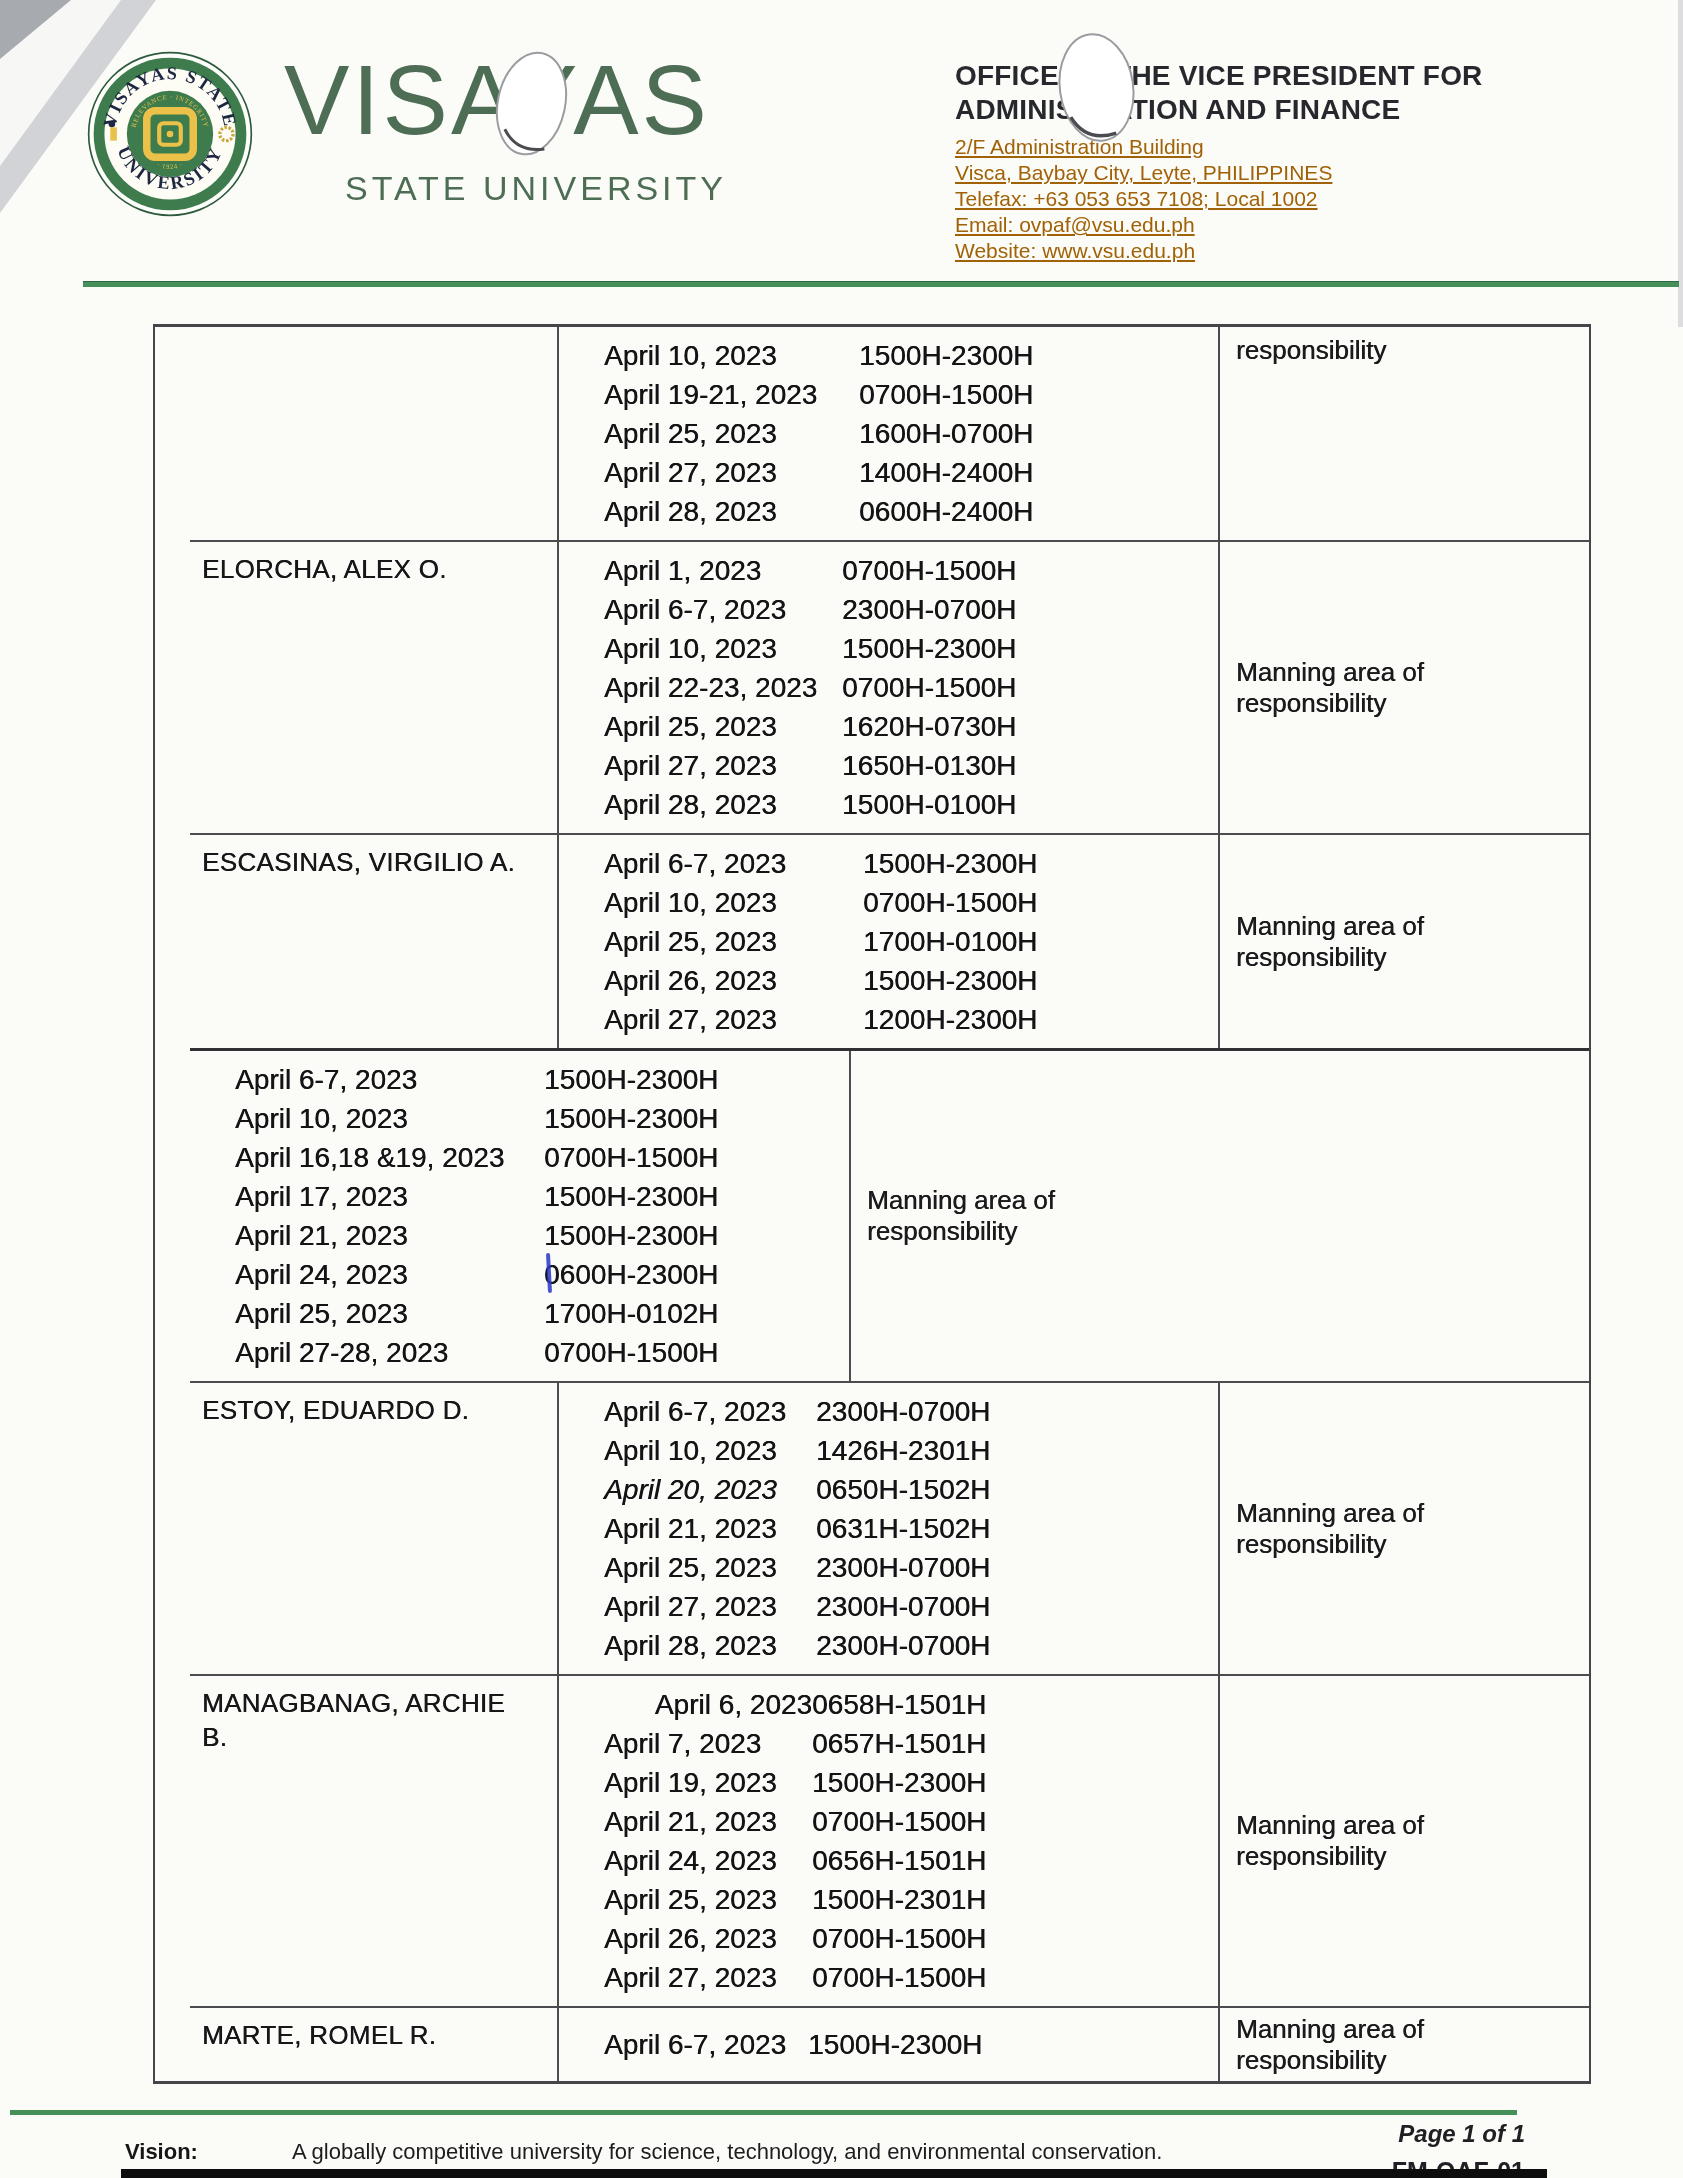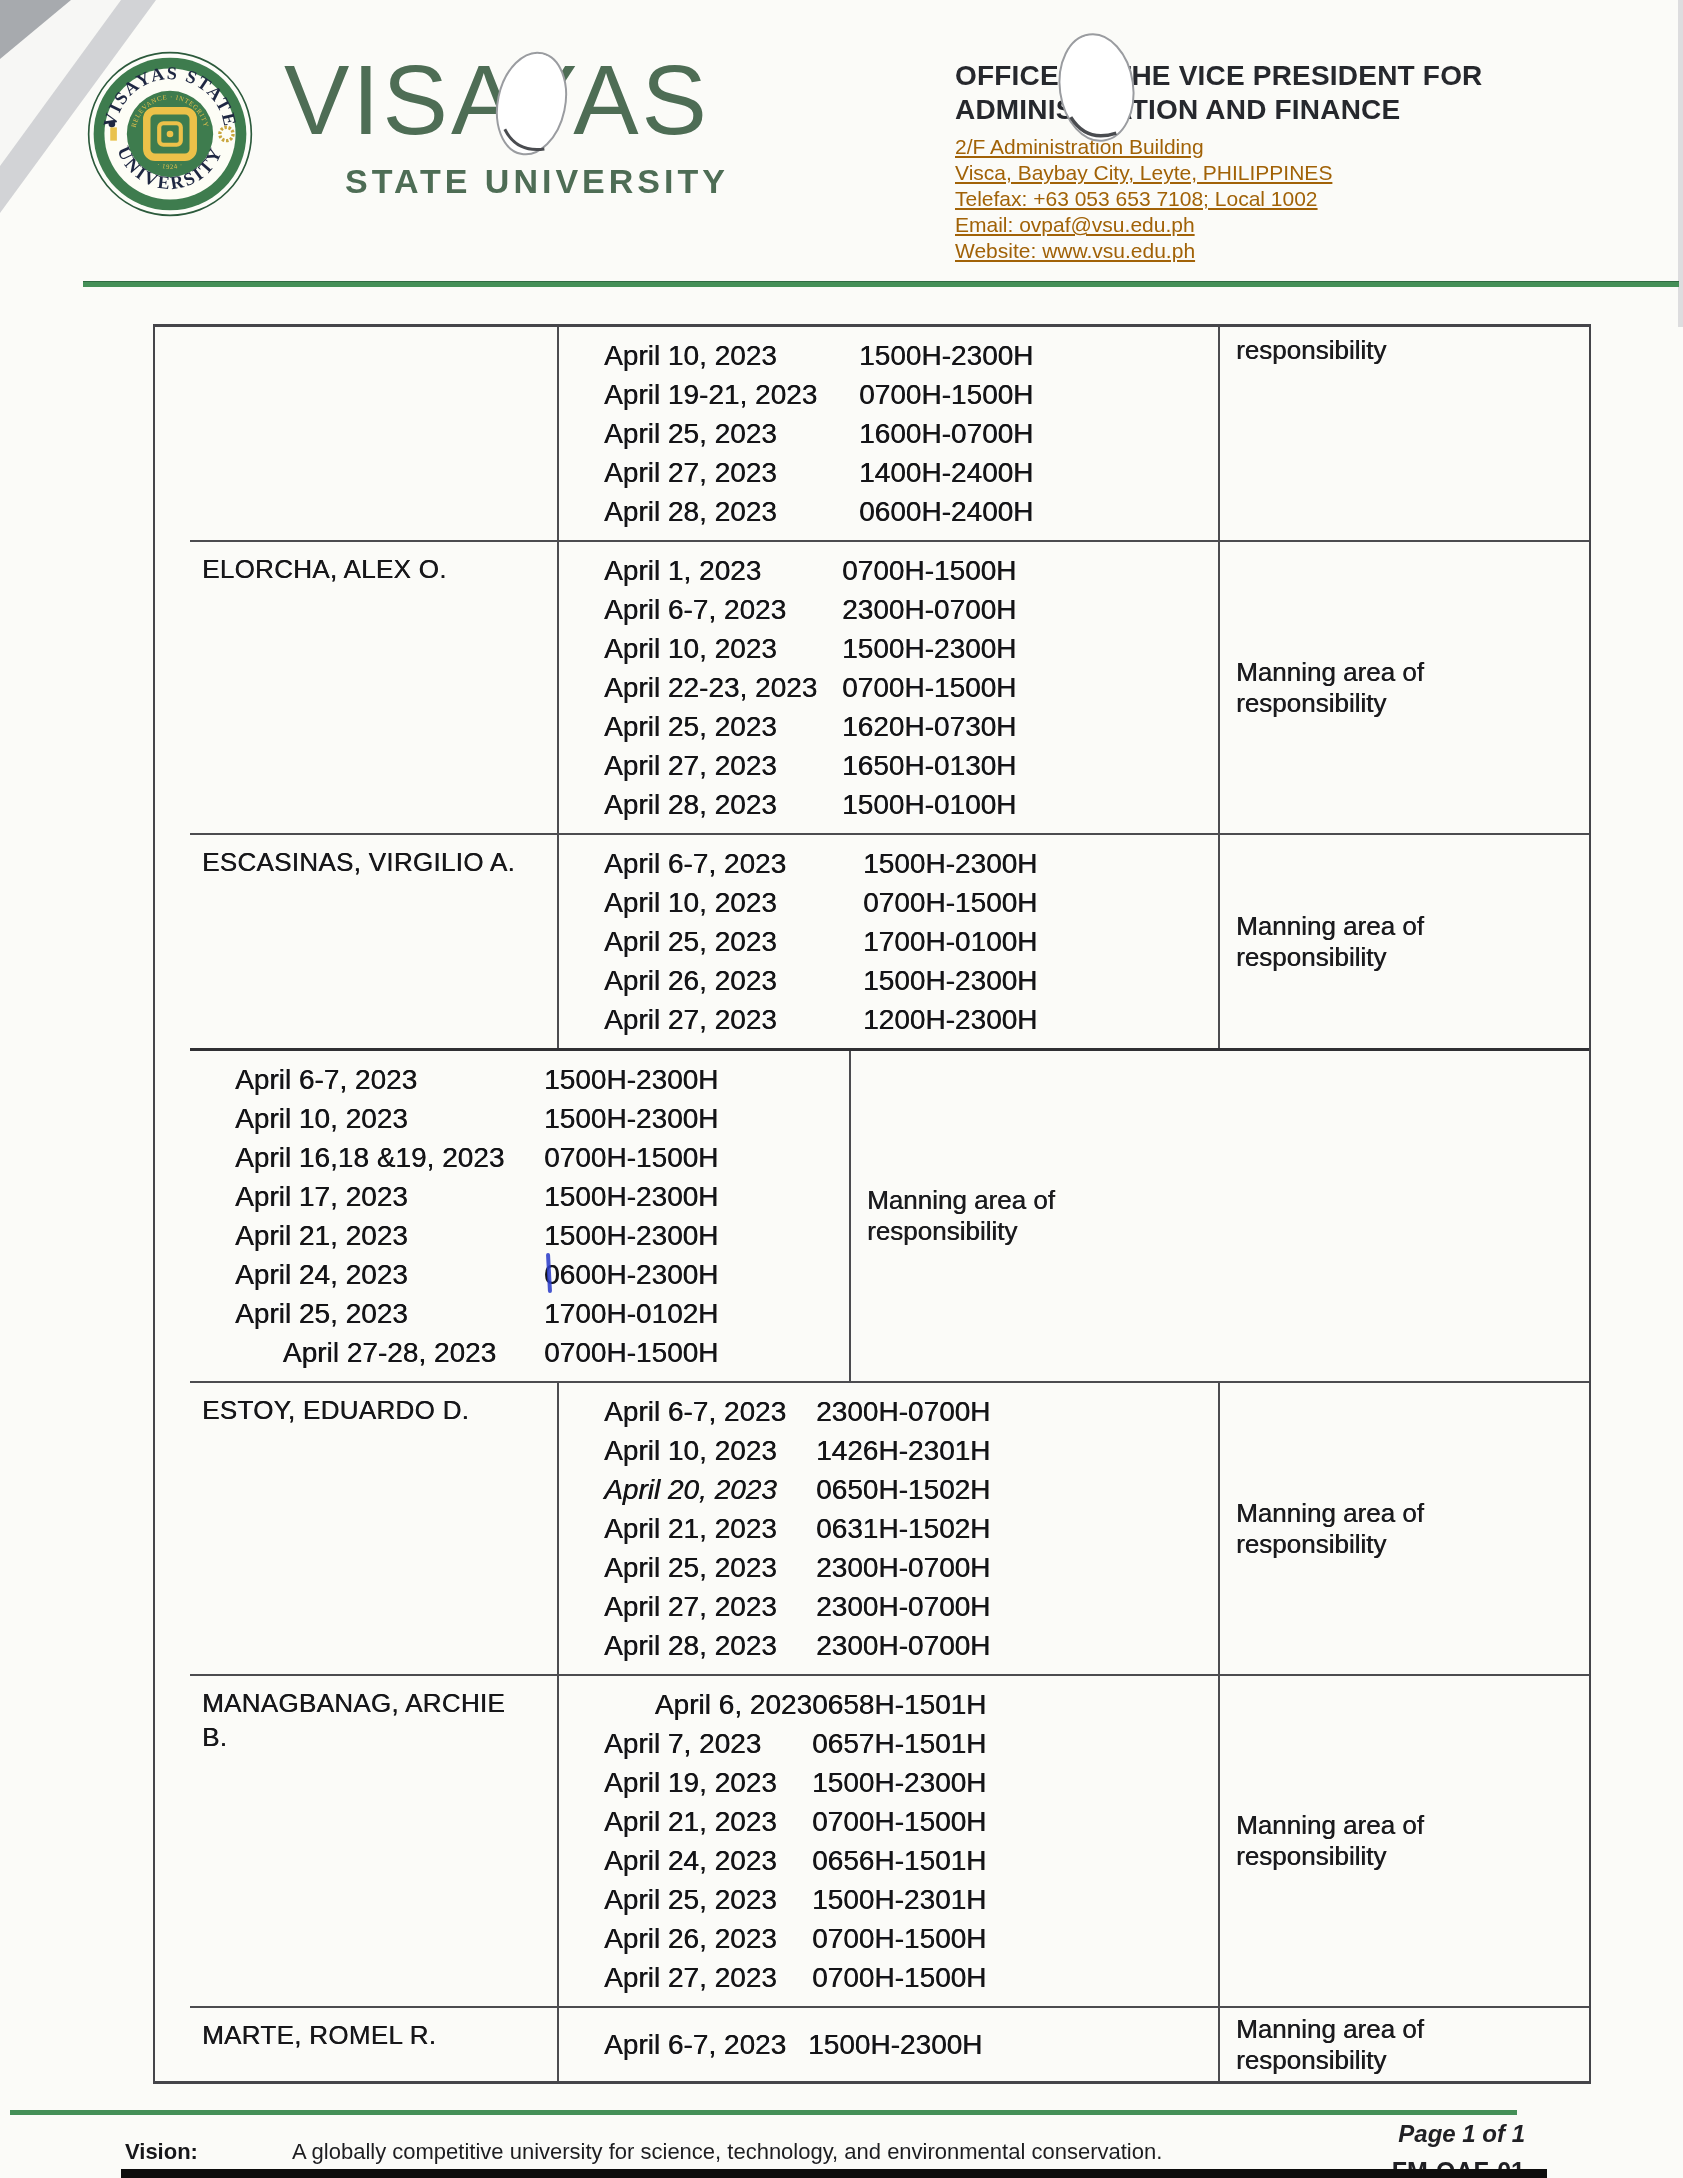--- a/index.html
+++ b/index.html
@@ -11,21 +11,21 @@
   
   .fold-a{position:absolute;left:0;top:0;width:156px;height:213px;background:#d2d3d6;clip-path:polygon(0 0,100% 0,0 100%);}
   .fold-b{position:absolute;left:0;top:0;width:121px;height:166px;background:#f7f7f5;clip-path:polygon(0 0,100% 0,0 100%);}
   .fold-c{position:absolute;left:0;top:0;width:71px;height:59px;background:#a7aaae;clip-path:polygon(0 0,100% 0,0 100%);}
   .edge-right{position:absolute;right:0;top:0;width:5px;height:327px;background:#dddddf;}
 
   
   .seal{position:absolute;left:87px;top:51px;width:166px;height:166px;}
   .wordmark{position:absolute;left:284px;top:51px;color:var(--brand-green);}
   .wordmark .wm1{font-size:98px;line-height:99px;letter-spacing:3px;font-weight:400;}
-  .wordmark .wm2{font-size:34px;line-height:38px;letter-spacing:4px;margin-left:61px;margin-top:12px;font-weight:bold;}
+  .wordmark .wm2{font-size:34px;line-height:38px;letter-spacing:4px;margin-left:61px;margin-top:19px;}
   .office{position:absolute;left:955px;top:59px;width:554px;}
   .office .t{font-weight:bold;font-size:28px;line-height:34px;color:#26282d;letter-spacing:0.2px;}
   .office .a{font-size:21px;line-height:26px;color:#a16207;margin-top:7px;text-decoration:underline;}
   .punch{position:absolute;}
 
   .rule-top{position:absolute;left:83px;right:4px;top:282px;height:5px;background:var(--rule-green);box-shadow:0 -1px 0 #2f6b42;}
 
   
   .tbl{position:absolute;left:153px;top:324px;width:1399px;border:3px solid #45454a;border-left-width:2px;border-right-width:2px;background:transparent;}
   .row{display:flex;min-height:73px;}
@@ -245,21 +245,21 @@
           </div>
           <div class="sline">
             <span class="d" style="width: 309px;">April 24, 2023</span>
             <span class="t pen-mark">0600H-2300H</span>
           </div>
           <div class="sline">
             <span class="d" style="width: 309px;">April 25, 2023</span>
             <span class="t">1700H-0102H</span>
           </div>
           <div class="sline">
-            <span class="d" style="width: 309px; text-align: center;">April 27-28, 2023</span>
+            <span class="d" style="width: 309px;">April 27-28, 2023</span>
             <span class="t">0700H-1500H</span>
           </div>
         </div>
         <div class="cell c-rem">
           <div class="rtxt">Manning area of responsibility</div>
         </div>
       </div>
       <div class="row bt">
         <div class="cell c-name"><span>ESTOY, EDUARDO D.</span></div>
         <div class="cell c-sched">

